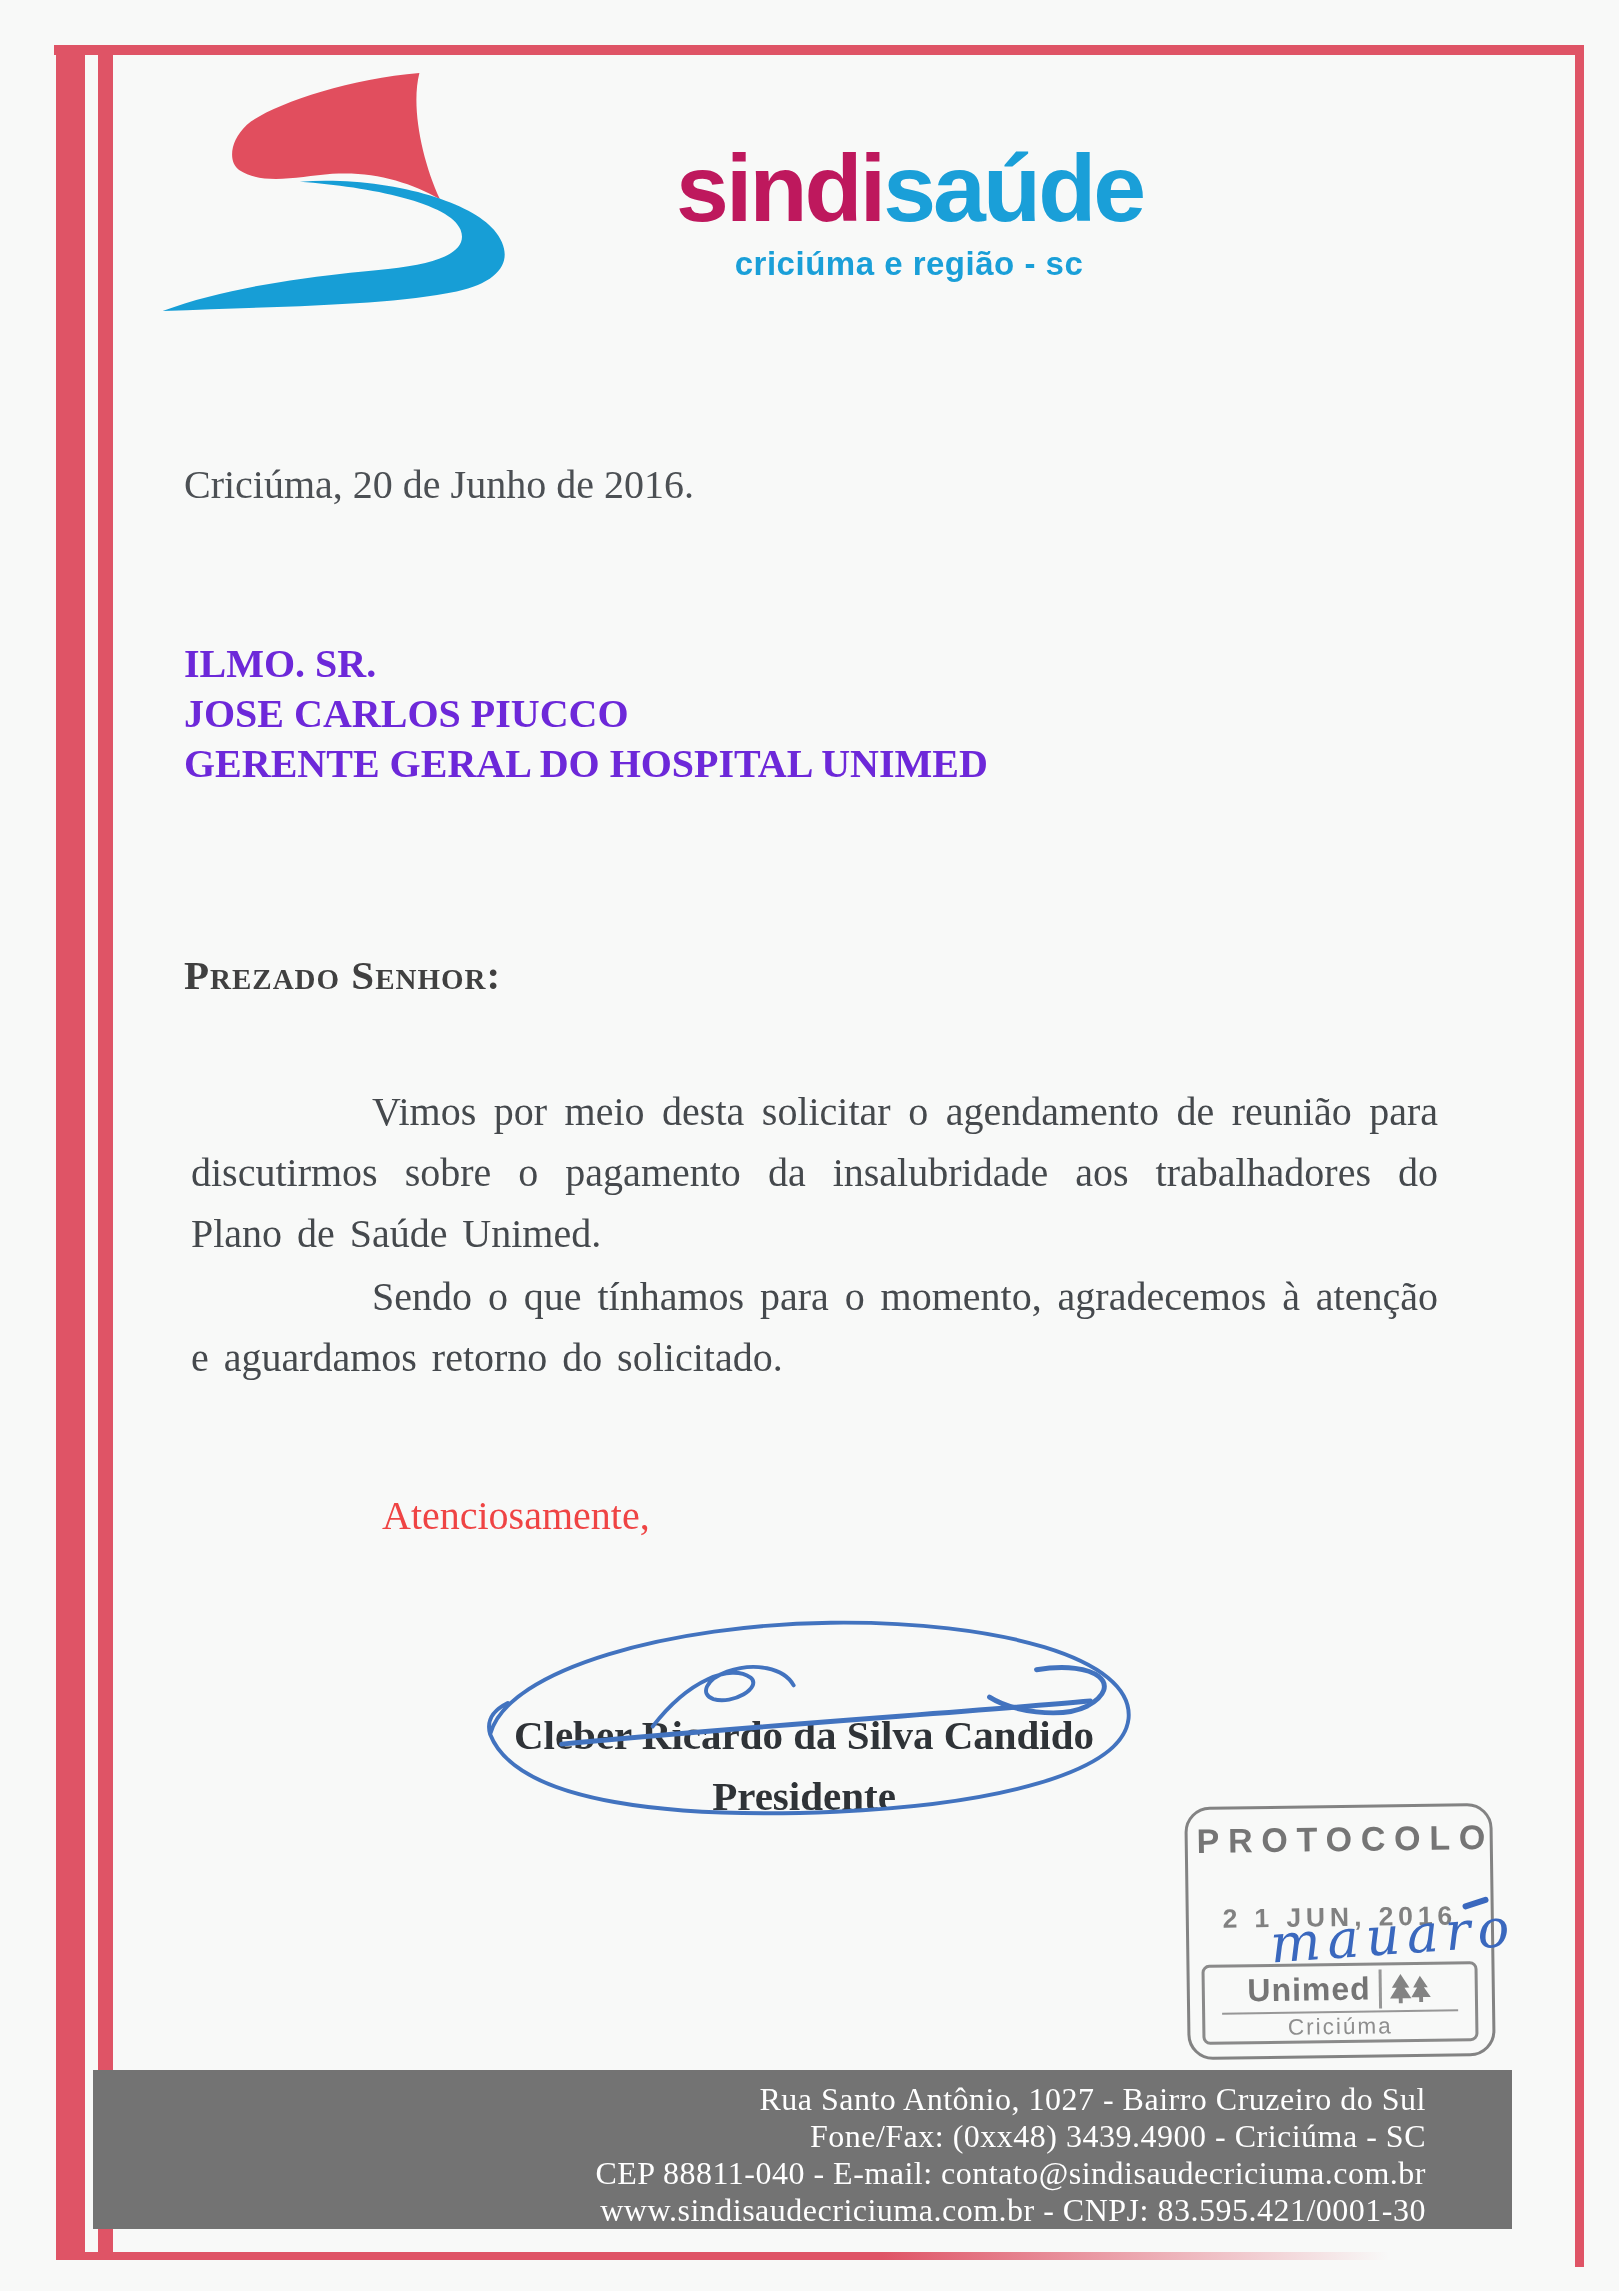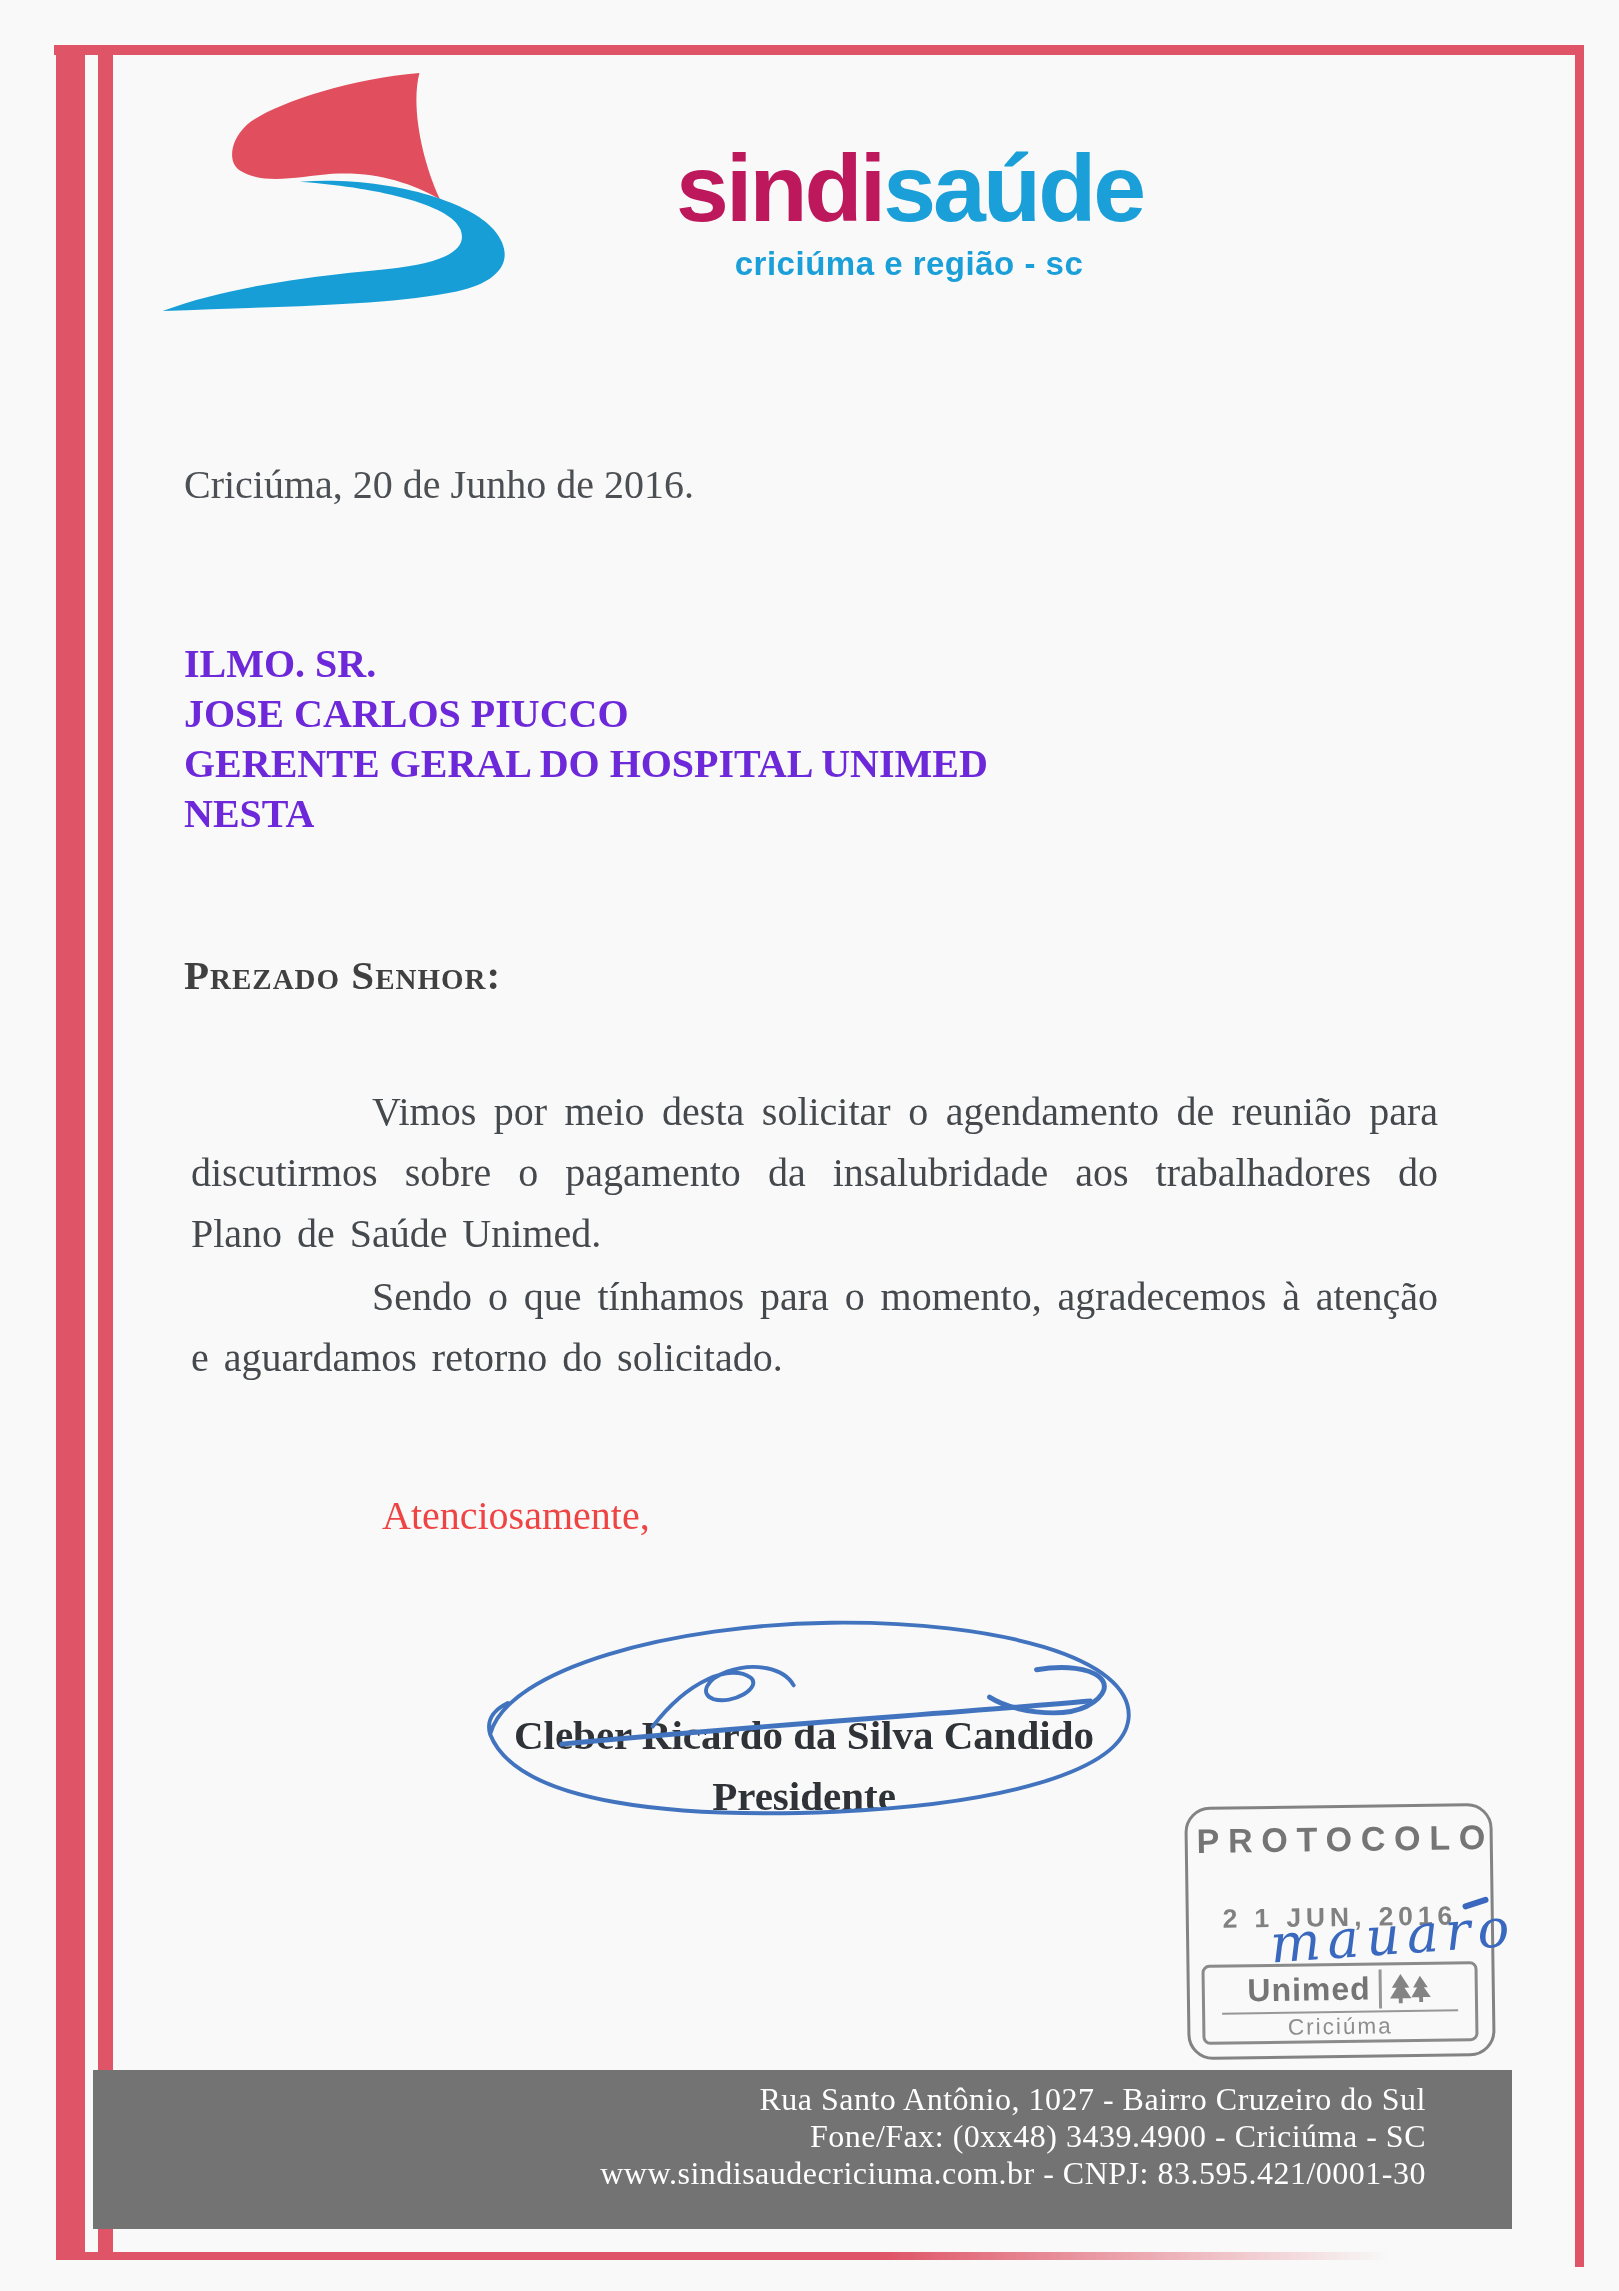--- a/index.html
+++ b/index.html
@@ -125,21 +125,20 @@
   </svg>
   <div class="wordmark"><span class="wm-red">sindi</span><span class="wm-blue">saúde</span></div>
   <div class="logo-subtitle">criciúma e região - sc</div>
 
   <div class="date-line">Criciúma, 20 de Junho de 2016.</div>
 
   <div class="recipient">
     <div>ILMO. SR.</div>
     <div>JOSE CARLOS PIUCCO</div>
     <div>GERENTE GERAL DO HOSPITAL UNIMED</div>
-    <div>NESTA</div>
   </div>
 
   <div class="salutation">Prezado Senhor:</div>
 
   <p class="para para-1">Vimos por meio desta solicitar o agendamento de reunião para discutirmos sobre o pagamento da insalubridade aos trabalhadores do Plano de Saúde Unimed.</p>
   <p class="para para-2">Sendo o que tínhamos para o momento, agradecemos à atenção e aguardamos retorno do solicitado.</p>
 
   <div class="closing">Atenciosamente,</div>
 
   <div class="signer-block">
@@ -167,17 +166,18 @@
       </div>
       <div class="stamp-org-sub">Criciúma</div>
     </div>
   </div>
   <div class="stamp-hand">mauaro</div>
   <div class="pen-dash"></div>
 
   <div class="footer">
     <div>Rua Santo Antônio, 1027 - Bairro Cruzeiro do Sul</div>
     <div>Fone/Fax: (0xx48) 3439.4900 - Criciúma - SC</div>
+    <div>CEP 88811-040 - E-mail: contato@sindisaudecriciuma.com.br</div>
     <div>www.sindisaudecriciuma.com.br - CNPJ: 83.595.421/0001-30</div>
   </div>
 
 </div>
 
 
 </body></html>

